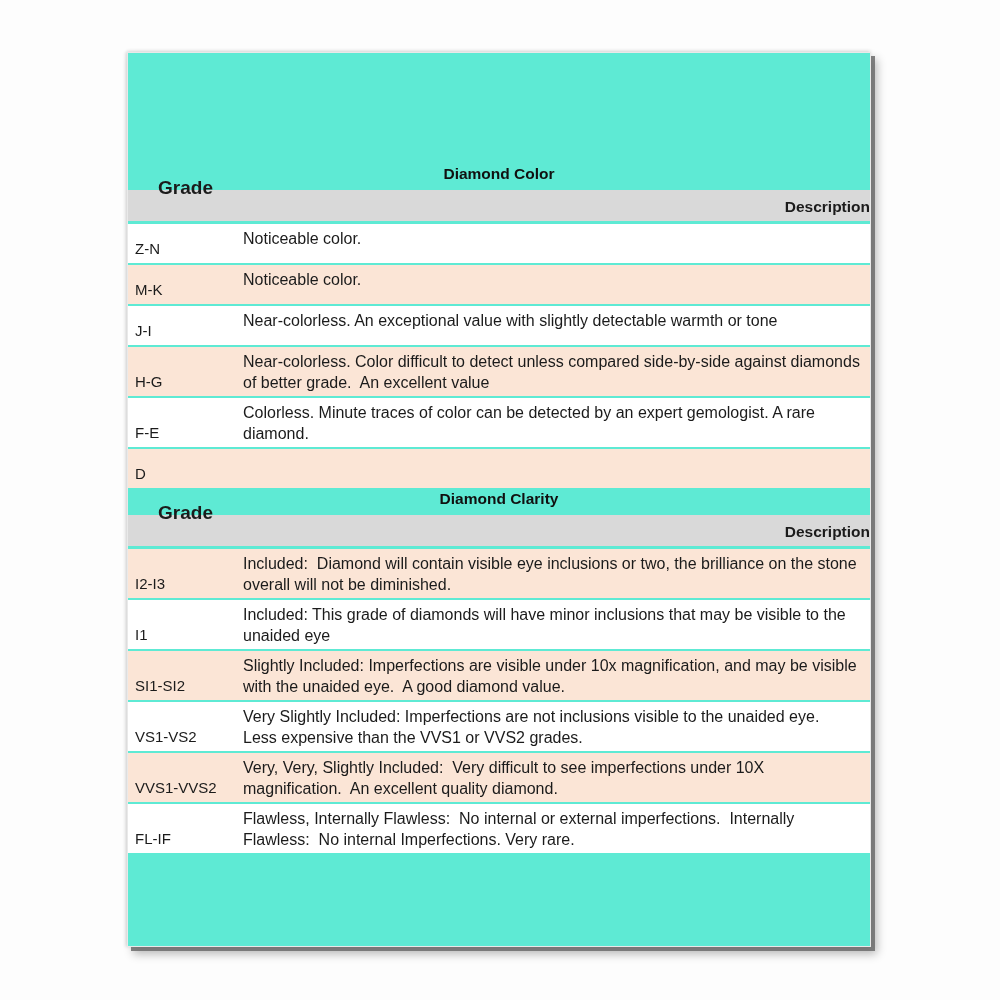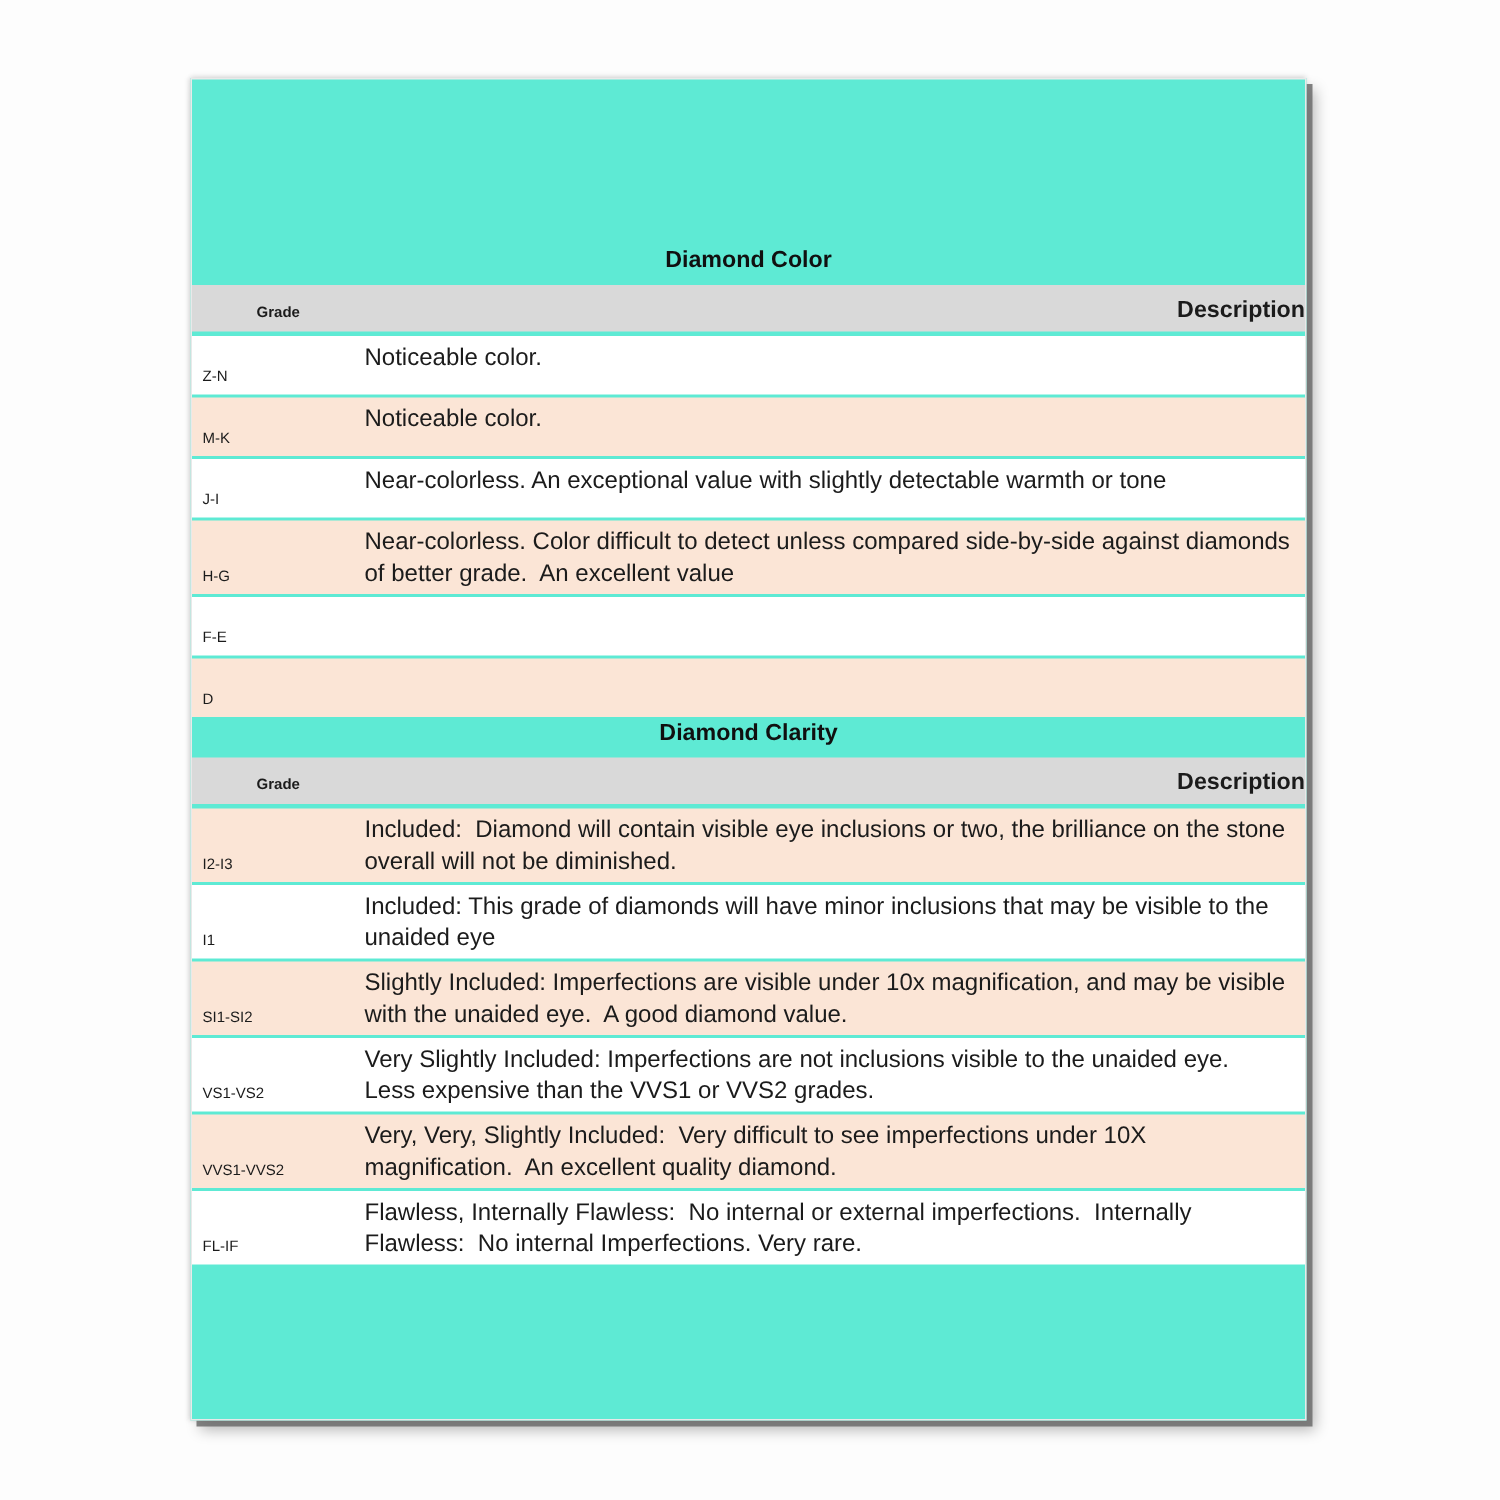--- a/index.html
+++ b/index.html
@@ -43,43 +43,43 @@
     display: flex;
     background: var(--header-bg);
     height: 31px;
     align-items: flex-end;
     margin-bottom: 3px;
   }
   .th-grade {
     width: 115px;
     text-align: center;
     font-weight: bold;
-    font-size: 10px;
-    padding-bottom: 7px;
+    font-size: 19px;
+    padding-bottom: 22px;
   }
   .th-desc {
     flex: 1;
     font-weight: bold;
     font-size: 15.5px;
     padding: 0 0 5px 84px;
     text-align: right;
   }
   .trow {
     display: flex;
     min-height: 39px;
     margin-bottom: 2px;
     background: var(--row-white);
   }
   .trow.peach { background: var(--peach); }
   .cell-grade {
     width: 115px;
     padding: 0 0 6px 7px;
     display: flex;
     align-items: flex-end;
-    font-size: 10px;
+    font-size: 15px;
   }
   .cell-desc {
     flex: 1;
     padding: 4px 10px 3px 0;
     font-size: 16px;
     line-height: 21px;
     white-space: pre-wrap;
   }
 </style>
 </head>
@@ -108,20 +108,21 @@
     <div class="cell-desc">Near-colorless. An exceptional value with slightly detectable warmth or tone</div>
   </div>
 
   <div class="trow peach">
     <div class="cell-grade">H-G</div>
     <div class="cell-desc">Near-colorless. Color difficult to detect unless compared side-by-side against diamonds of better grade.  An excellent value</div>
   </div>
 
   <div class="trow">
     <div class="cell-grade">F-E</div>
+    <div class="cell-desc">Colorless. Minute traces of color can be detected by an expert gemologist. A rare diamond.</div>
   </div>
 
   <div class="trow peach">
     <div class="cell-grade">D</div>
   </div>
 </div>
   </div>
 
   <div class="dtable">
     <div class="table-title">Diamond Clarity</div>

